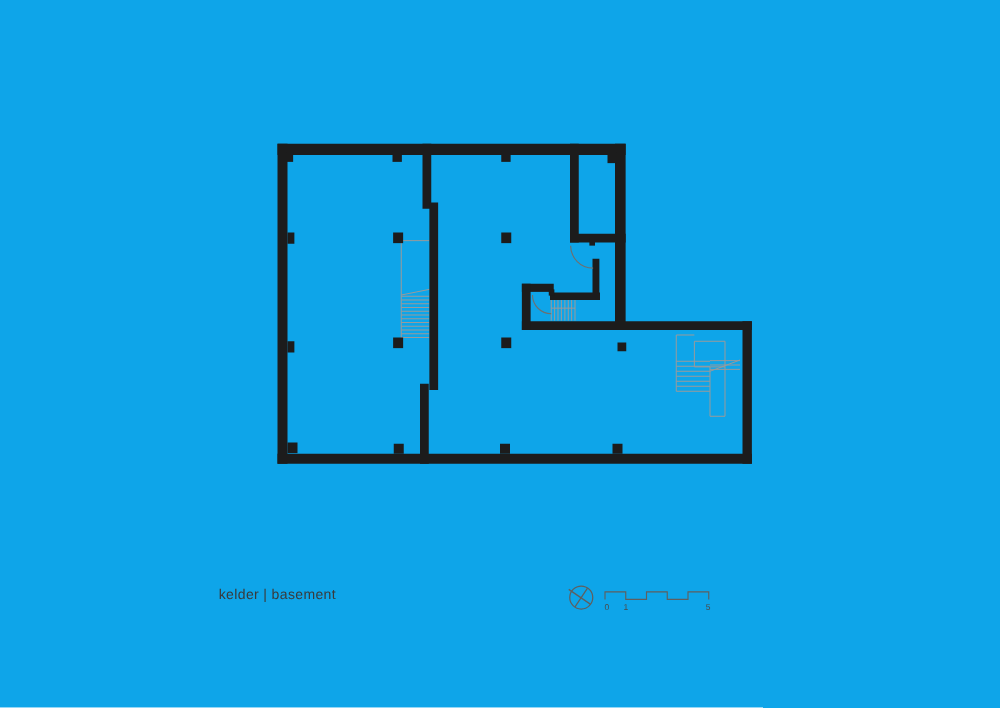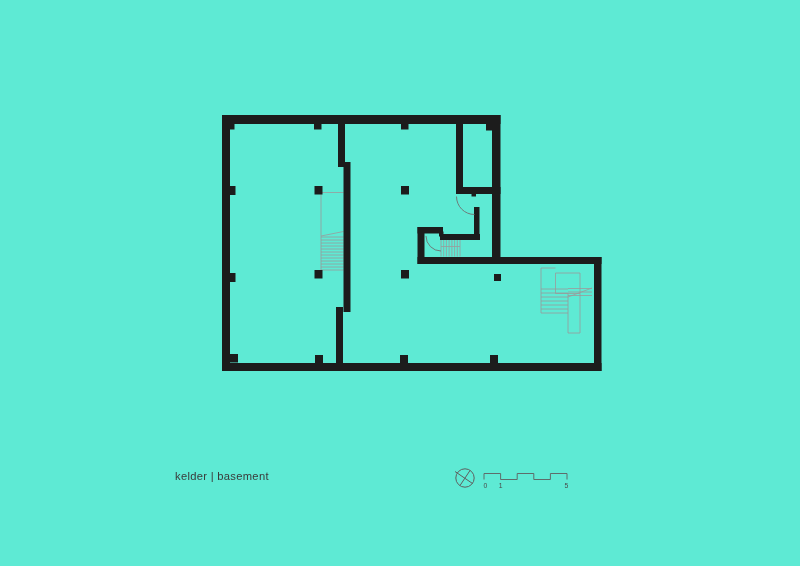--- a/index.html
+++ b/index.html
@@ -1,19 +1,19 @@
 <!DOCTYPE html>
 <html><head>
 <meta charset="utf-8">
 <style>
   html,body{margin:0;padding:0;background:#ffffff;}
   .page{
     position:relative;
     width:800px;height:566px;
-    background:#5eead4;
+    background:#0ea5e9;
     overflow:hidden;
     font-family:"Liberation Sans", sans-serif;
   }
   .plan-svg{position:absolute;left:0;top:0;}
   .drawing-title{
     position:absolute;
     left:175px;top:470px;
     font-size:11.2px;
     letter-spacing:0.3px;
     color:#3a3a3a;

